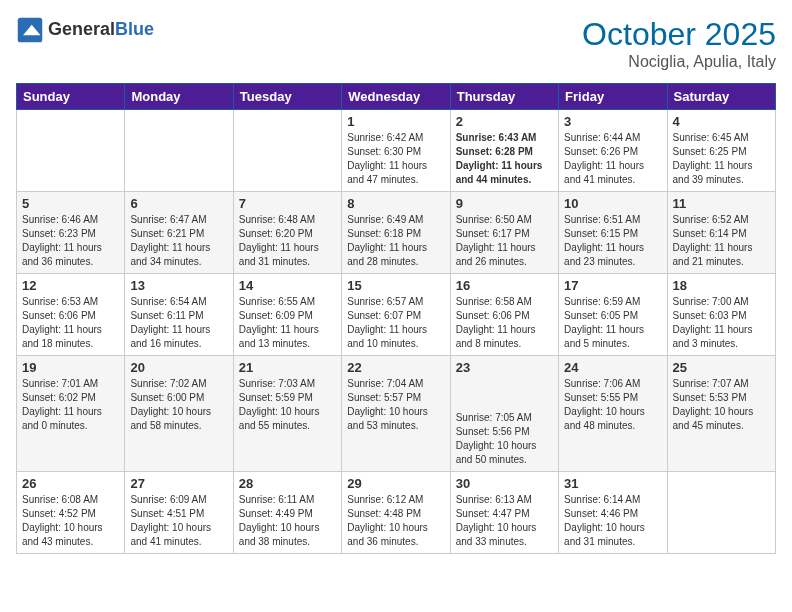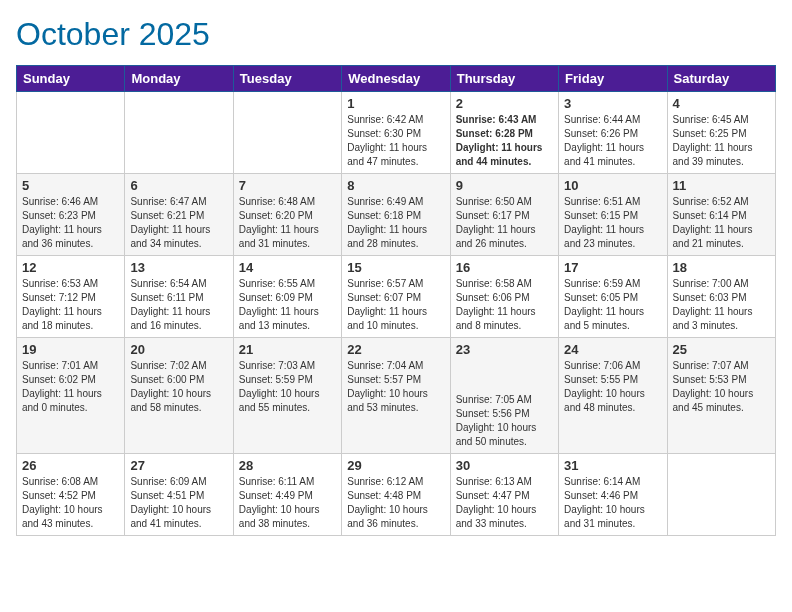--- a/index.html
+++ b/index.html
@@ -85,22 +85,34 @@
       color: #333;
     }
     .empty-cell {
       background: #fff !important;
     }
   </style>
 </head>
 <body>
 
 <div class="header">
+  <div class="logo">
+    <svg class="logo-icon" viewBox="0 0 32 32">
+      <rect x="2" y="2" width="28" height="28" rx="3" fill="#2a6db5"></rect>
+      <polygon points="8,22 18,10 28,22" fill="white"></polygon>
+    </svg>
+    <div>
+      <div class="logo-text">
+        <span>General</span><span class="logo-blue">Blue</span>
+      </div>
+    </div>
+  </div>
   <div class="title-block">
     <div class="month-title">October 2025</div>
+    <div class="location-title">Nociglia, Apulia, Italy</div>
   </div>
 </div>
 
 <table class="calendar">
   <thead>
     <tr>
     <th>Sunday</th>
         <th>Monday</th>
         <th>Tuesday</th>
         <th>Wednesday</th>
@@ -180,21 +192,21 @@
           <span class="day-number">11</span>
           <div class="day-info" style="white-space: pre-line;">Sunrise: 6:52 AM
 Sunset: 6:14 PM
 Daylight: 11 hours and 21 minutes.</div>
         </td>
       </tr>
       <tr>
         <td>
           <span class="day-number">12</span>
           <div class="day-info" style="white-space: pre-line;">Sunrise: 6:53 AM
-Sunset: 7:12 PM
+Sunset: 6:06 PM
 Daylight: 11 hours and 18 minutes.</div>
         </td>
         <td>
           <span class="day-number">13</span>
           <div class="day-info" style="white-space: pre-line;">Sunrise: 6:54 AM
 Sunset: 6:11 PM
 Daylight: 11 hours and 16 minutes.</div>
         </td>
         <td>
           <span class="day-number">14</span>

